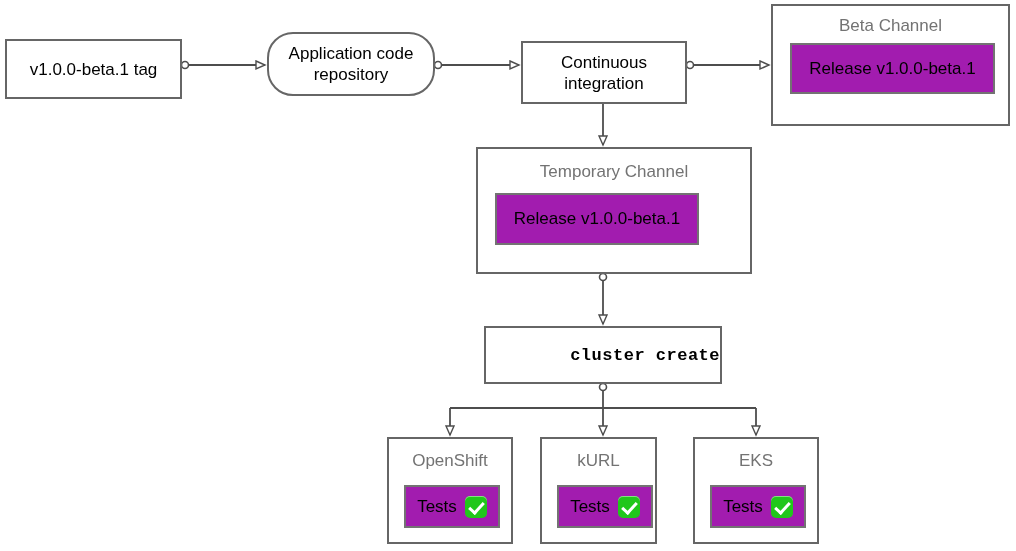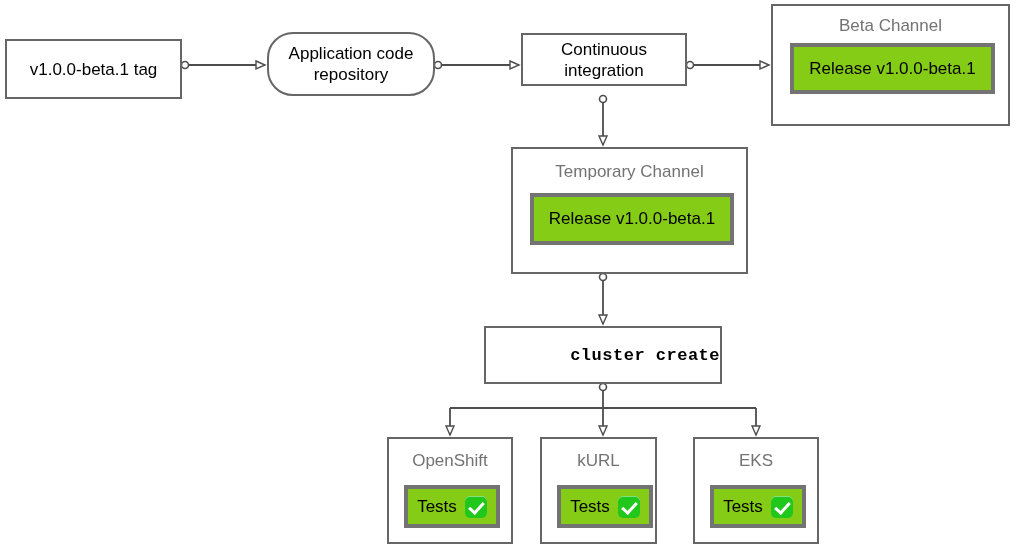--- a/index.html
+++ b/index.html
@@ -64,22 +64,22 @@
     line-height: 20px;
     color: #737373;
     text-align: center;
     width: 100%;
     position: absolute;
     left: 0;
   }
   .inner-node {
     position: absolute;
     box-sizing: border-box;
-    background: #84cc16;
-    border: 4px solid #737373;
+    background: #a21caf;
+    border: 2px solid #737373;
     display: flex;
     align-items: center;
     justify-content: center;
   }
   .inner-label {
     font-family: "Liberation Sans", sans-serif;
     font-size: 17px;
     color: #000000;
     display: flex;
     align-items: center;
@@ -157,33 +157,33 @@
 
   <div class="node" style="left:5px; top:39px; width:177px; height:60px;">
     <span class="node-label">v1.0.0-beta.1 tag</span>
   </div>
 
   <div class="node" style="left:267px; top:32px; width:168px; height:64px;border-radius:26px;">
     <span class="node-label">Application code
 repository</span>
   </div>
 
-  <div class="node" style="left:521px; top:33px; width:166px; height:53px;">
+  <div class="node" style="left:521px; top:41px; width:166px; height:63px;">
     <span class="node-label">Continuous
 integration</span>
   </div>
 
   <div class="container-node" style="left:771px; top:4px; width:239px; height:122px;">
     <div class="container-title" style="top:10px;">Beta Channel</div>
     <div class="inner-node" style="left:17px; top:37px; width:205px; height:51px;">
       <span class="inner-label">Release v1.0.0-beta.1</span>
     </div>
   </div>
 
-  <div class="container-node" style="left:511px; top:147px; width:237px; height:127px;">
+  <div class="container-node" style="left:476px; top:147px; width:276px; height:127px;">
     <div class="container-title" style="top:13px;">Temporary Channel</div>
     <div class="inner-node" style="left:17px; top:44px; width:204px; height:52px;">
       <span class="inner-label">Release v1.0.0-beta.1</span>
     </div>
   </div>
 
   <div class="node node-mono" style="left:484px; top:326px; width:238px; height:58px;justify-content:flex-end;">
     <span class="node-label">cluster create</span>
   </div>
 

